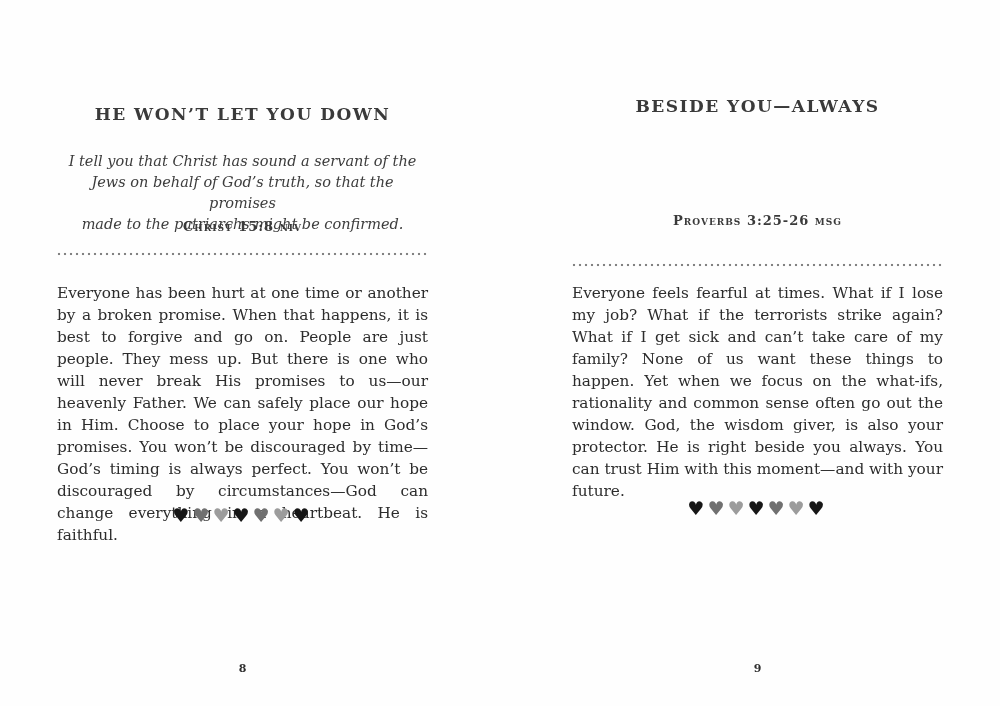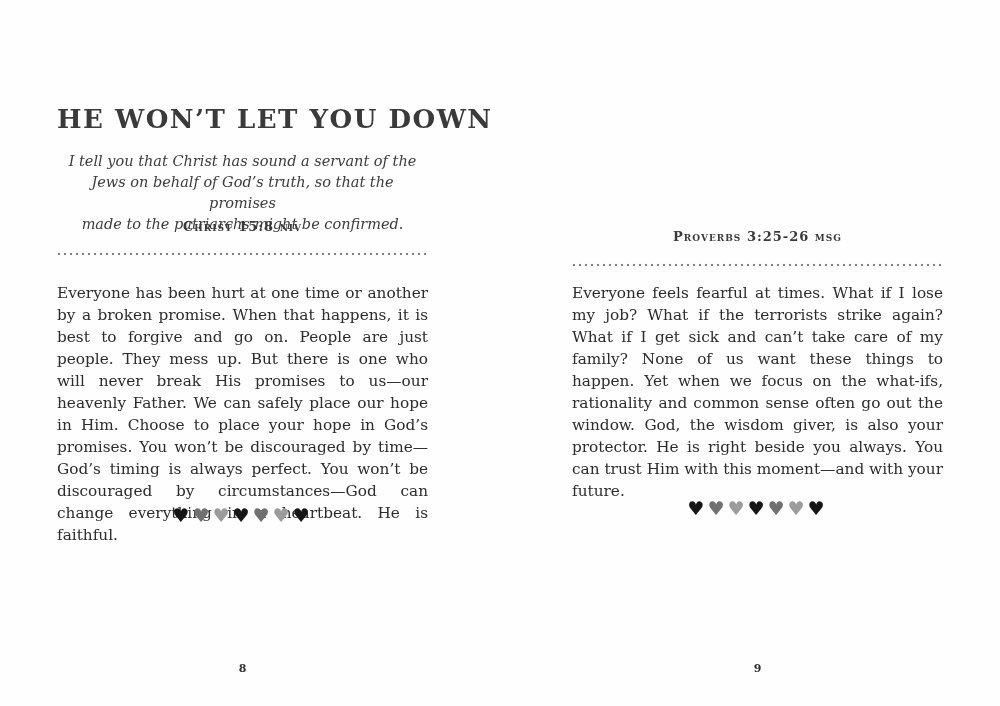--- a/index.html
+++ b/index.html
@@ -16,21 +16,21 @@
     overflow: hidden;
   }
   .page {
     position: absolute; top: 0; height: 706px; width: 371px;
   }
   .page.left  { left: 57px; }
   .page.right { left: 572px; }
   .page > div, .page > h1 { position: absolute; left: 0; right: 0; margin: 0; }
 
   .title {
-    font-size: 26px; font-weight: 700;
+    font-size: 17px; font-weight: 700;
     letter-spacing: 1.5px;
     text-align: center;
     color: #3a3a3a;
     white-space: nowrap;
   }
   .scripture {
     font-style: italic;
     font-size: 14.5px; line-height: 21px;
     text-align: center;
     white-space: pre-line;
@@ -82,21 +82,21 @@
   .page.left  .reference { top: 219px; }
   .page.left  .divider   { top: 252px; }
   .page.left  .body      { top: 282px; }
   .page.left  .hearts    { top: 505px; }
   .page.left  .prayer    { top: 540px; }
   .page.left  .pagenum   { top: 662px; }
 
   
   .page.right .title     { top: 96px; }
   .page.right .scripture { top: 142px; }
-  .page.right .reference { top: 229px; }
+  .page.right .reference { top: 213px; }
   .page.right .divider   { top: 263px; }
   .page.right .body      { top: 282px; }
   .page.right .hearts    { top: 498px; }
   .page.right .prayer    { top: 529px; }
   .page.right .pagenum   { top: 662px; }
 </style>
 </head>
 <body>
 
 <div class="spread">
@@ -107,20 +107,21 @@
 Jews on behalf of God’s truth, so that the promises
 made to the patriarchs might be confirmed.</div>
     <div class="reference">Christ 15:8 niv</div>
     <div class="divider"></div>
     <div class="body"><span>Everyone has been hurt at one time or another by a broken promise. When that happens, it is best to forgive and go on. People are just people. They mess up. But there is one who will never break His promises to us—our heavenly Father. We can safely place our hope in Him. Choose to place your hope in God’s promises. You won’t be discouraged by time—God’s timing is always perfect. You won’t be discouraged by circumstances—God can change everything in a heartbeat. He is faithful.</span></div>
     <div class="hearts"><span style="color: rgb(22, 22, 22);">♥</span><span style="color: rgb(112, 112, 112);">♥</span><span style="color: rgb(156, 156, 156);">♥</span><span style="color: rgb(22, 22, 22);">♥</span><span style="color: rgb(112, 112, 112);">♥</span><span style="color: rgb(156, 156, 156);">♥</span><span style="color: rgb(22, 22, 22);">♥</span></div>
     <div class="pagenum">8</div>
   </section>
 
   <section class="page right">
+    <h1 class="title">BESIDE YOU—ALWAYS</h1>
     <div class="reference">Proverbs 3:25-26 msg</div>
     <div class="divider"></div>
     <div class="body"><span>Everyone feels fearful at times. </span><span class="it">What if I lose my job? What if the terrorists strike again? What if I get sick and can’t take care of my family?</span><span> None of us want these things to happen. Yet when we focus on the what-ifs, rationality and common sense often go out the window. God, the wisdom giver, is also your protector. He is right beside you always. You can trust Him with this moment—and with your future.</span></div>
     <div class="hearts"><span style="color: rgb(22, 22, 22);">♥</span><span style="color: rgb(112, 112, 112);">♥</span><span style="color: rgb(156, 156, 156);">♥</span><span style="color: rgb(22, 22, 22);">♥</span><span style="color: rgb(112, 112, 112);">♥</span><span style="color: rgb(156, 156, 156);">♥</span><span style="color: rgb(22, 22, 22);">♥</span></div>
     <div class="pagenum">9</div>
   </section>
 
 </div>
 
 </body></html>

